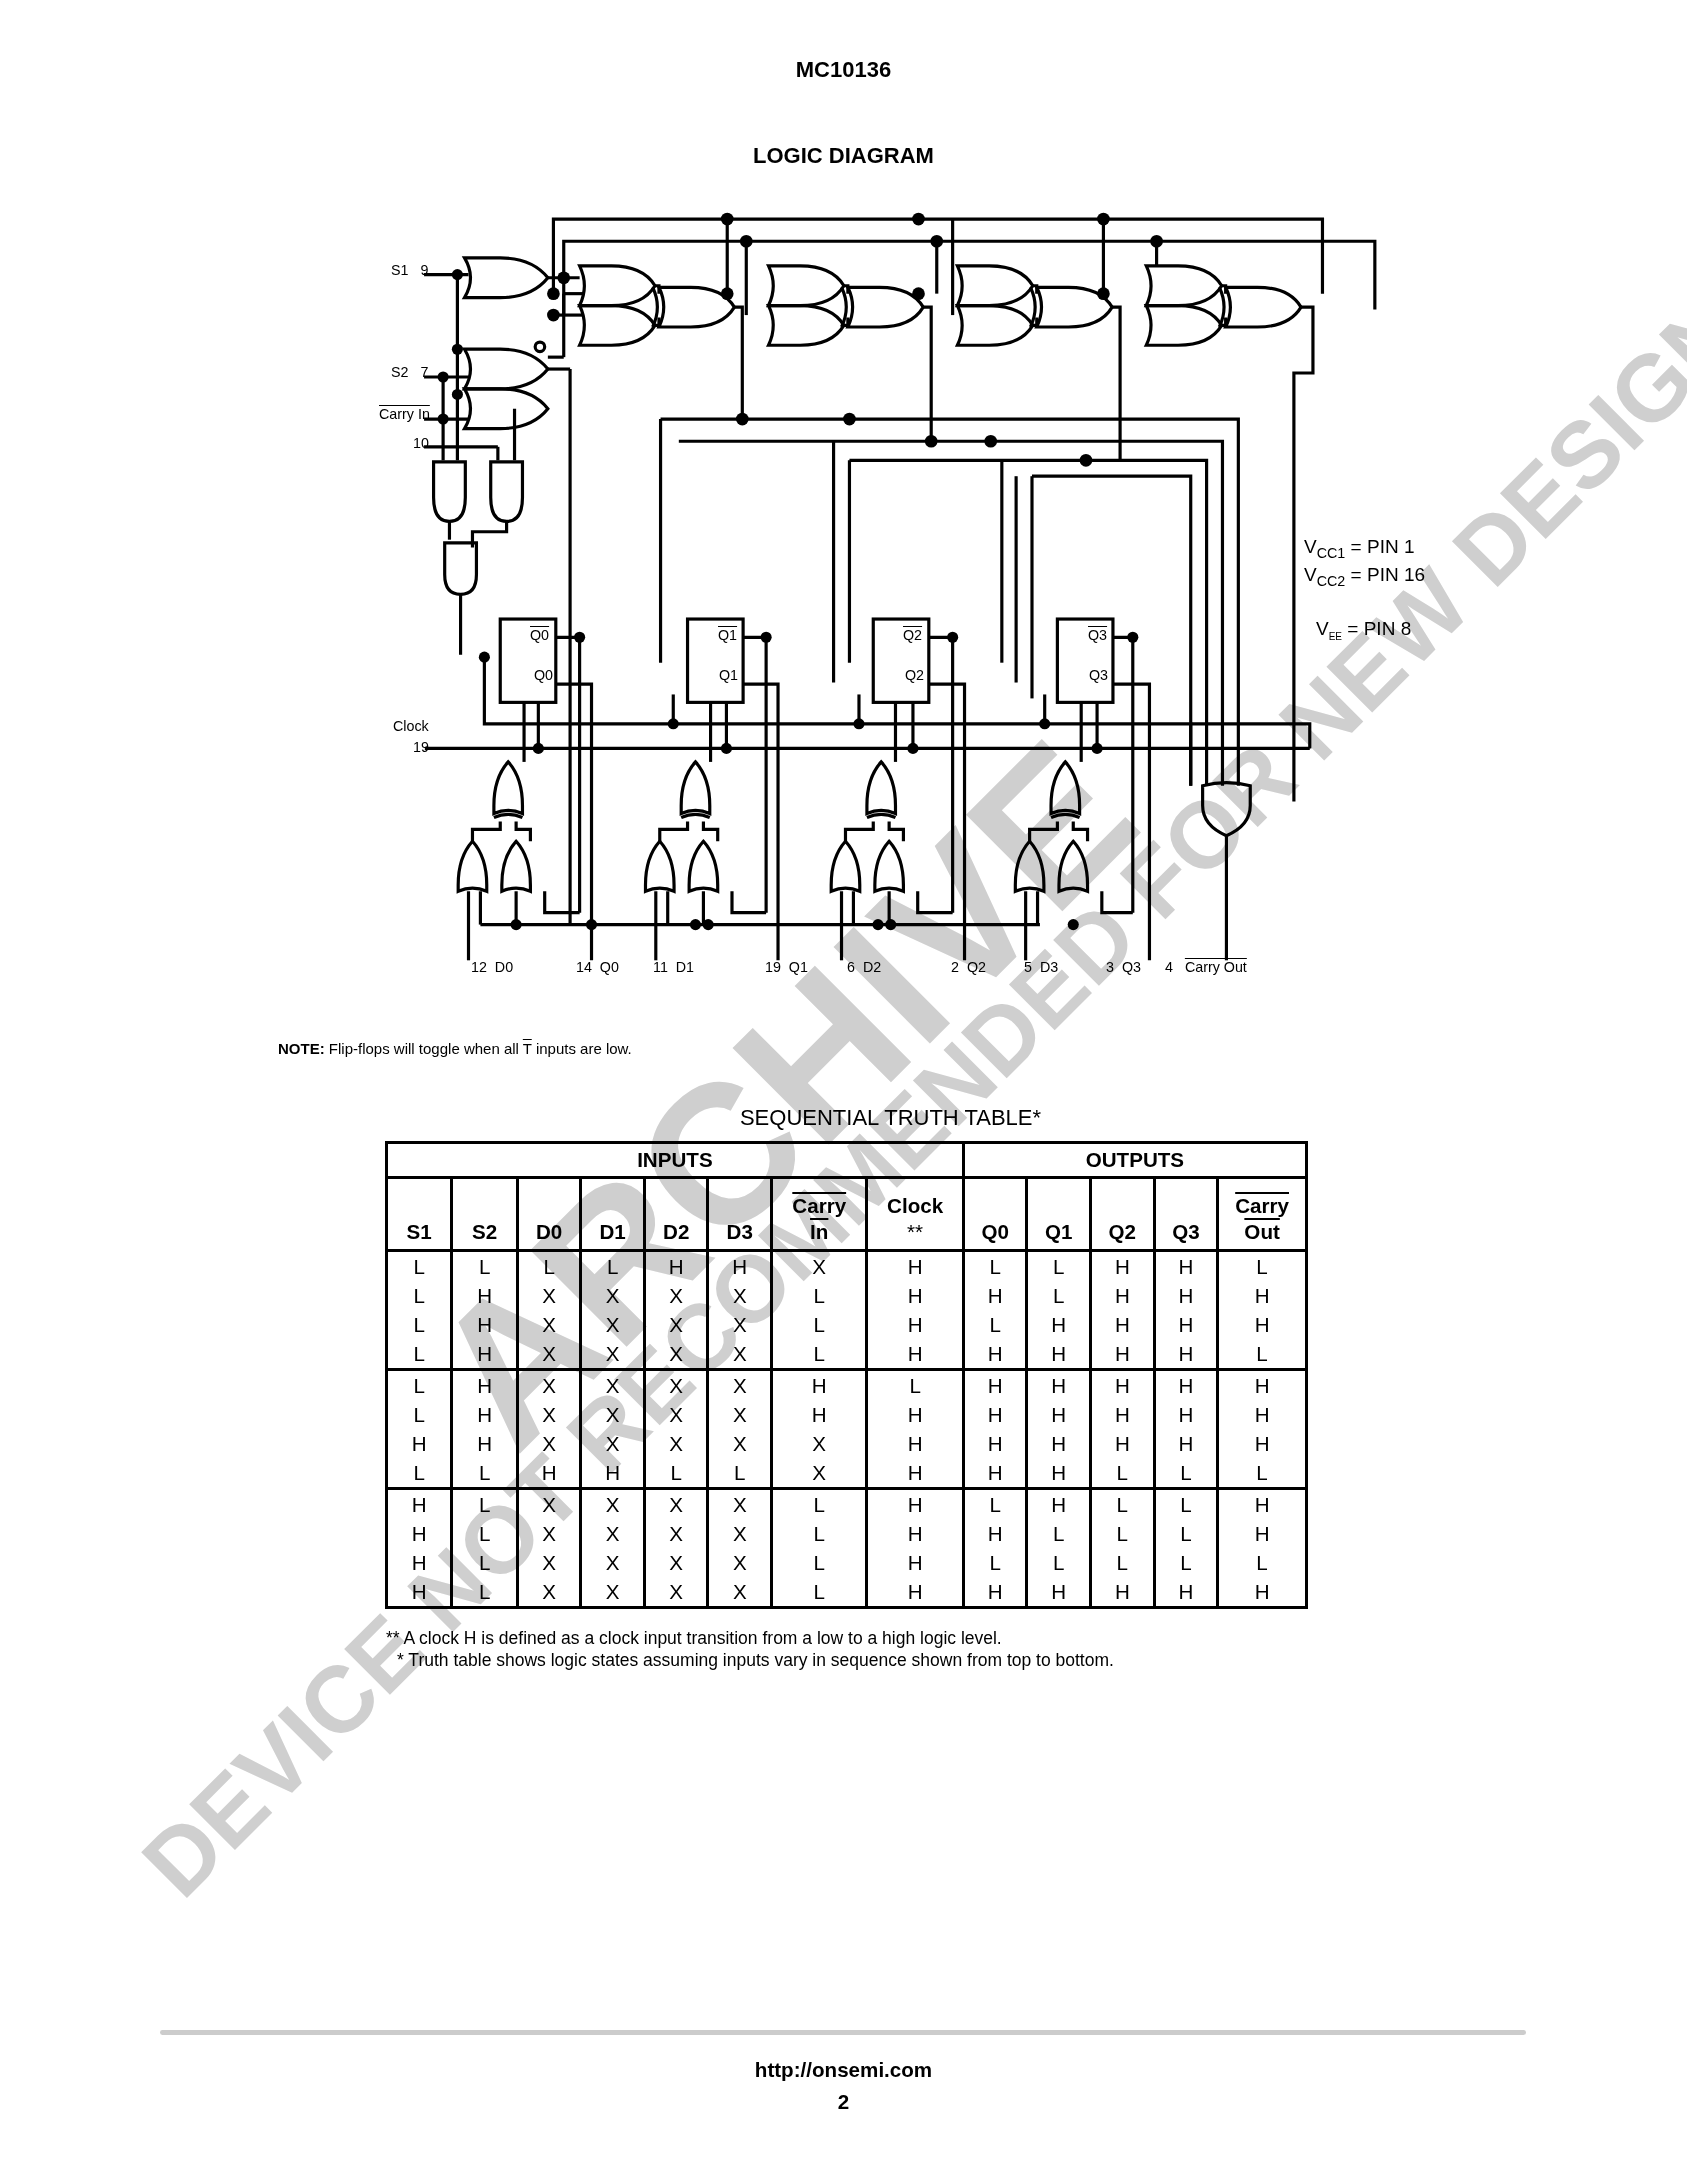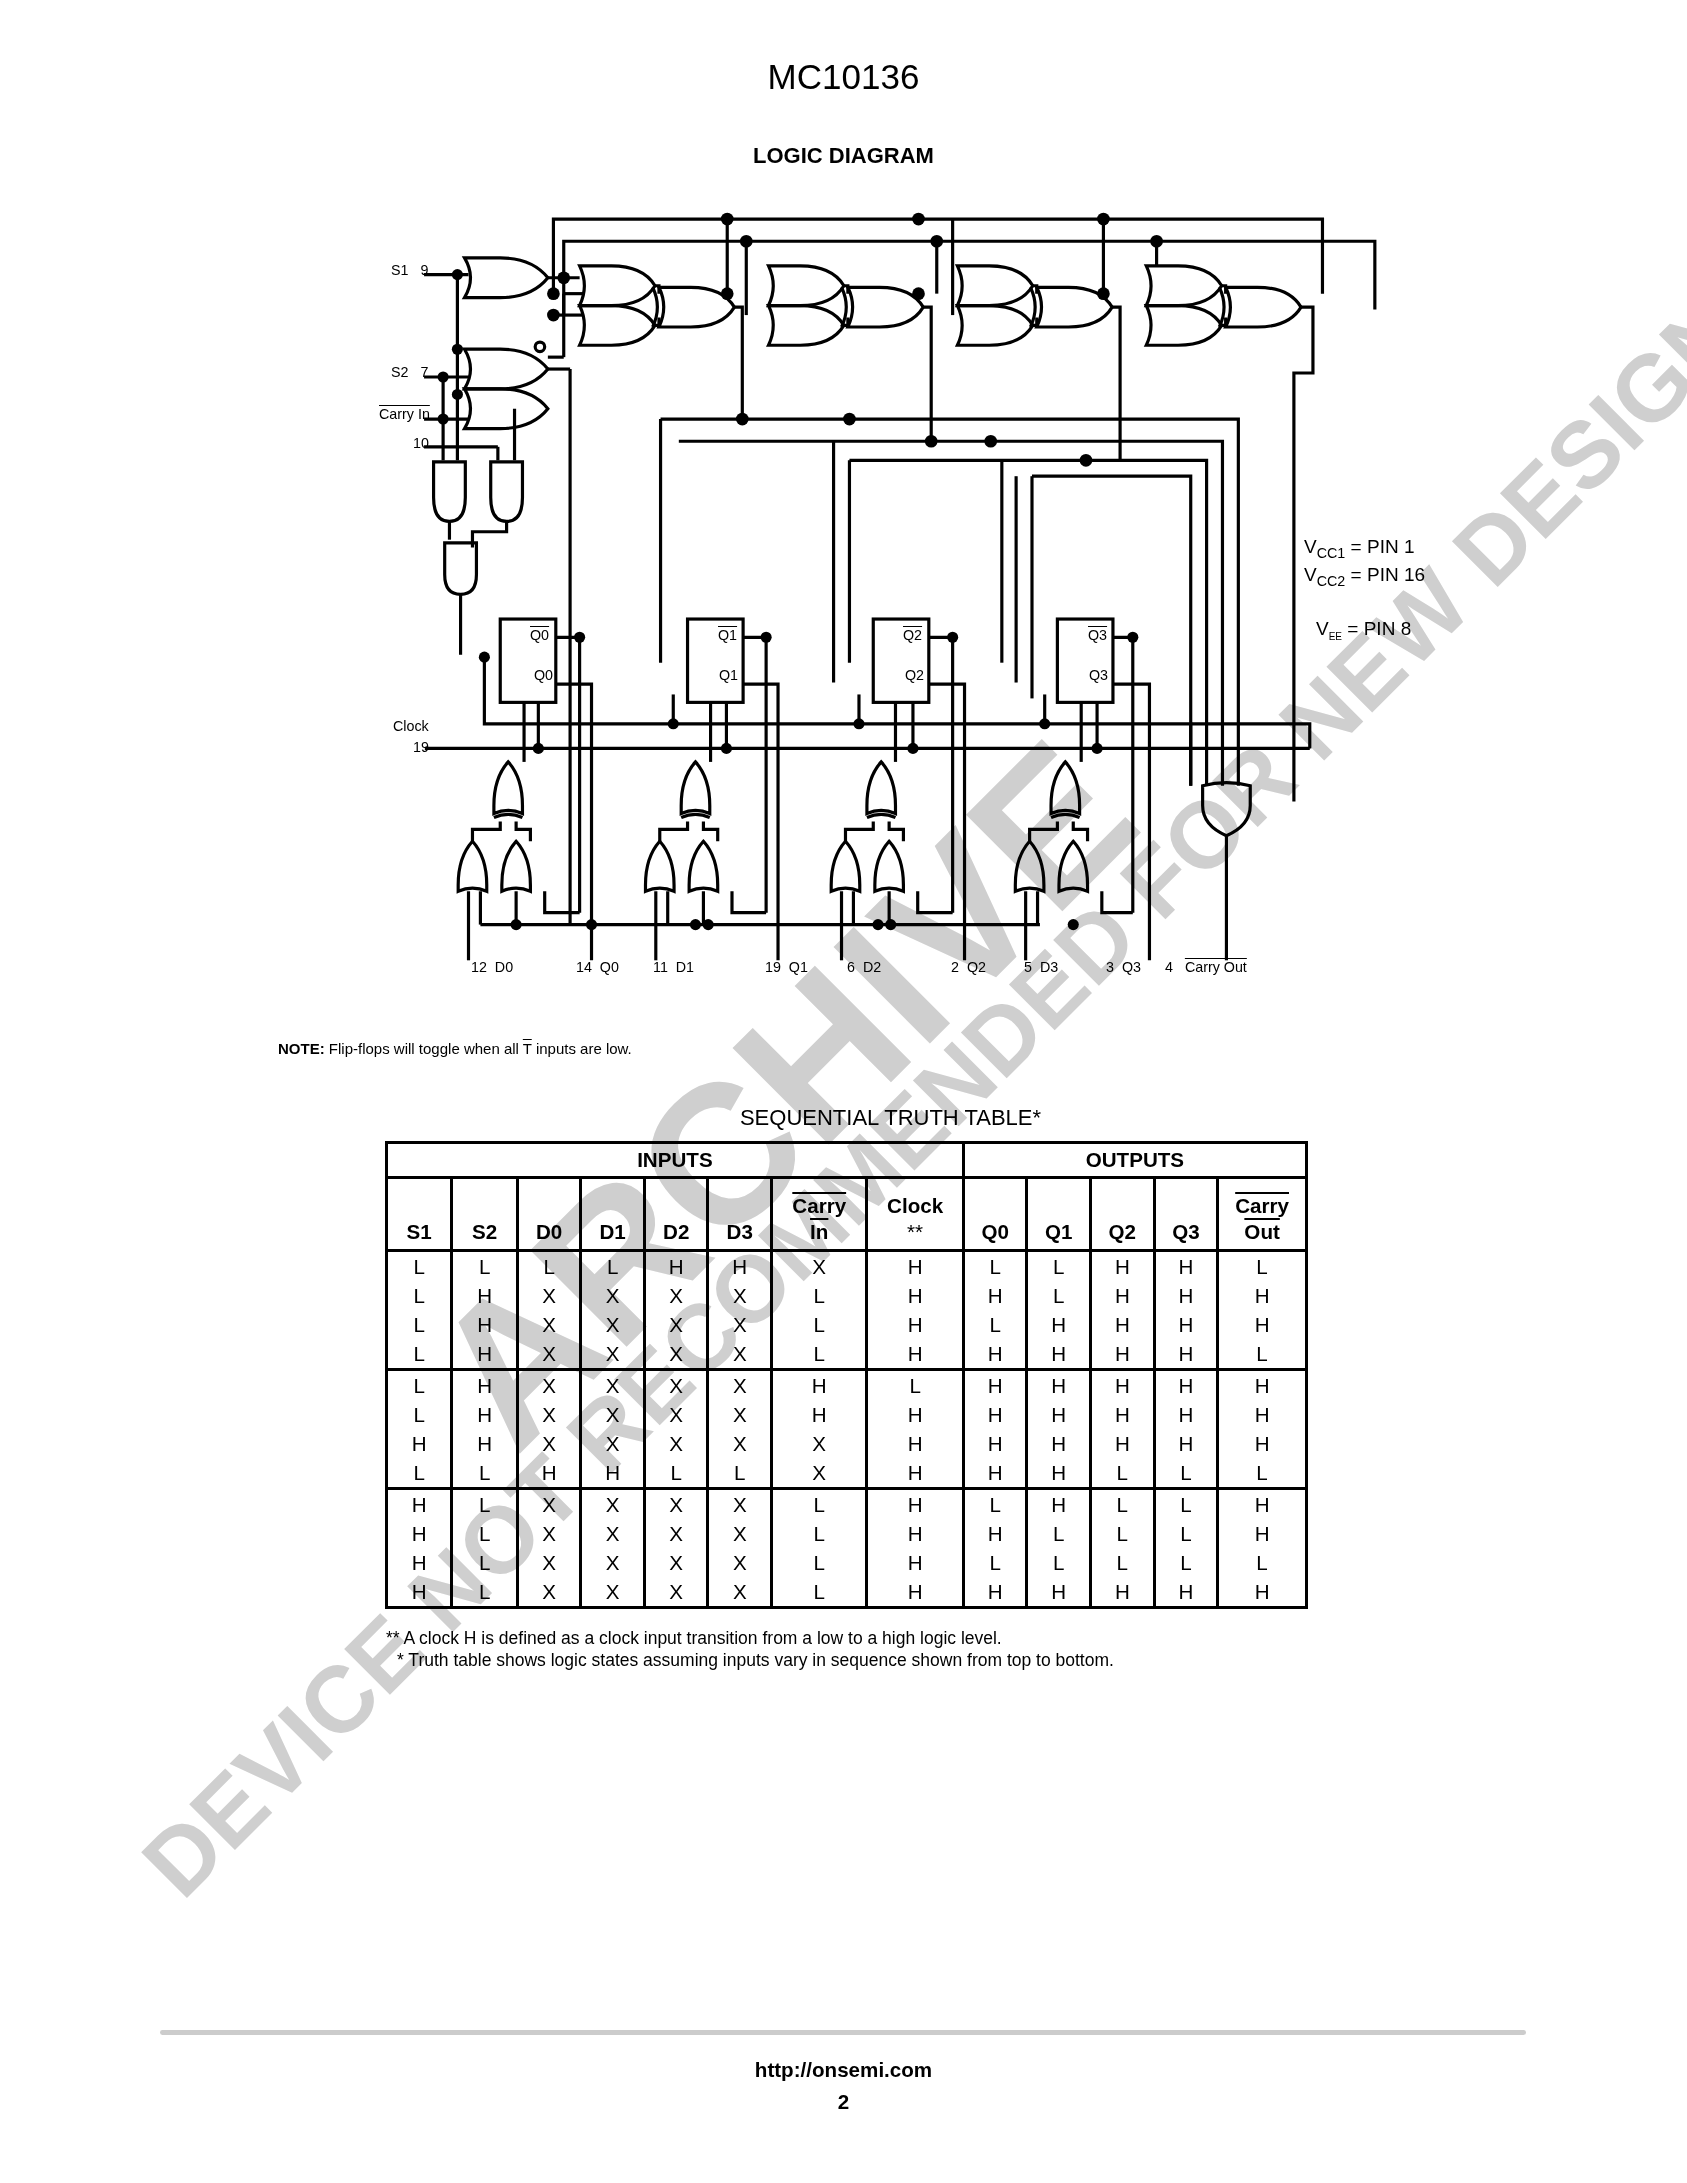--- a/index.html
+++ b/index.html
@@ -1,19 +1,19 @@
 <!DOCTYPE html>
 <html style="font-size:12.7px"><head>
 <meta charset="utf-8">
 <style>
   html, body { margin:0; padding:0; background:#ffffff; }
   body { width:1687px; height:2183px; position:relative; overflow:hidden;
          font-family:"Liberation Sans", sans-serif; color:#000; }
   .abs { position:absolute; }
-  .title { left:0; width:1687px; top:57px; text-align:center; font-weight:normal; font-size:35px; }
+  .title { left:0; width:1687px; top:57px; text-align:center; font-weight:bold; font-size:22px; }
   .subtitle { left:0; width:1687px; top:143px; text-align:center; font-weight:bold; font-size:22px; }
   svg.diagram { position:absolute; left:0; top:0; width:1687px; height:1000px; }
   .pinlabel { font-family:"Liberation Sans Narrow","Liberation Sans", sans-serif; font-size:14.3px; }
   .note { left:278px; top:1040px; font-size:15px; }
   .note b { font-weight:bold; }
   .tbl-title { left:0; width:1687px; top:1105px; text-align:center; font-weight:normal; font-size:22px; padding-left:94px; box-sizing:border-box; }
   table.tt { position:absolute; left:385px; top:1141px; width:923px; border-collapse:collapse; font-size:20.6px; }
   table.tt th, table.tt td { border:3.2px solid #000; text-align:center; padding:0; }
   table.tt th { font-weight:bold; }
   table.tt thead tr.grp th { height:32px; }

